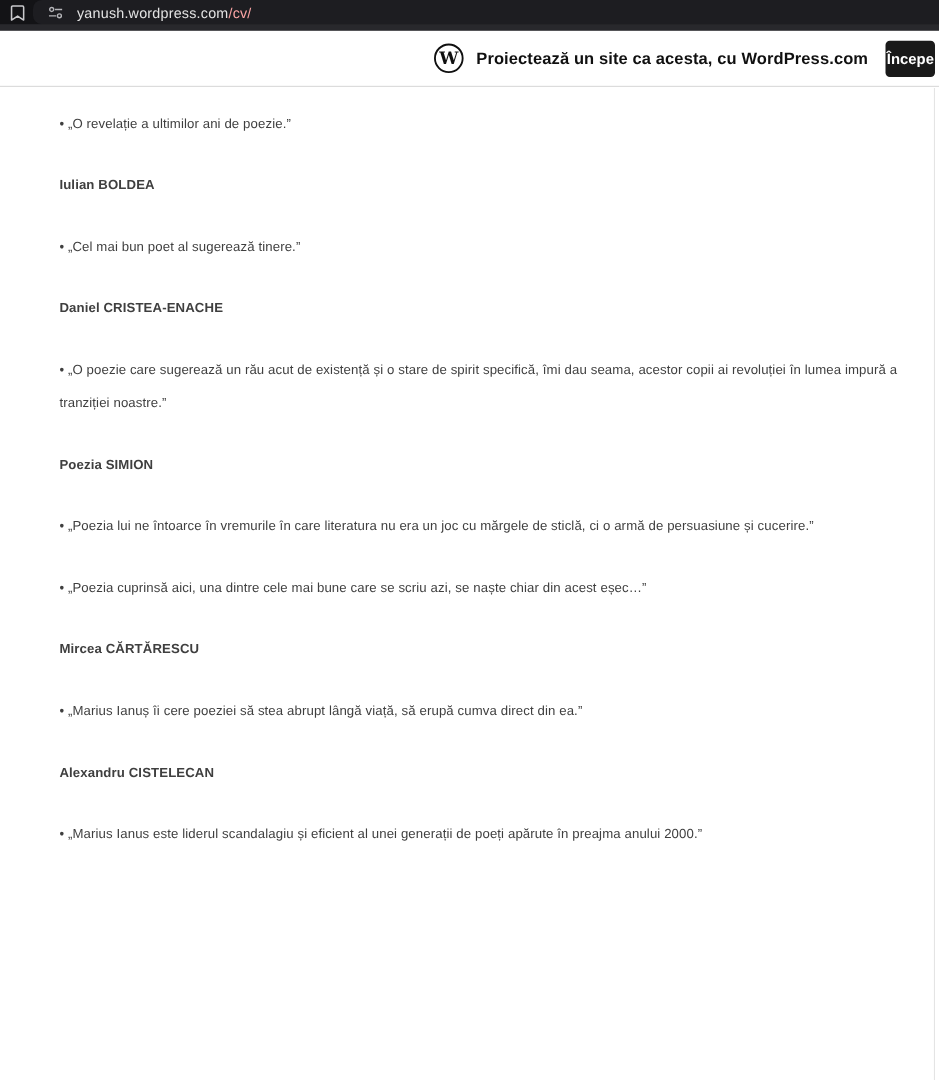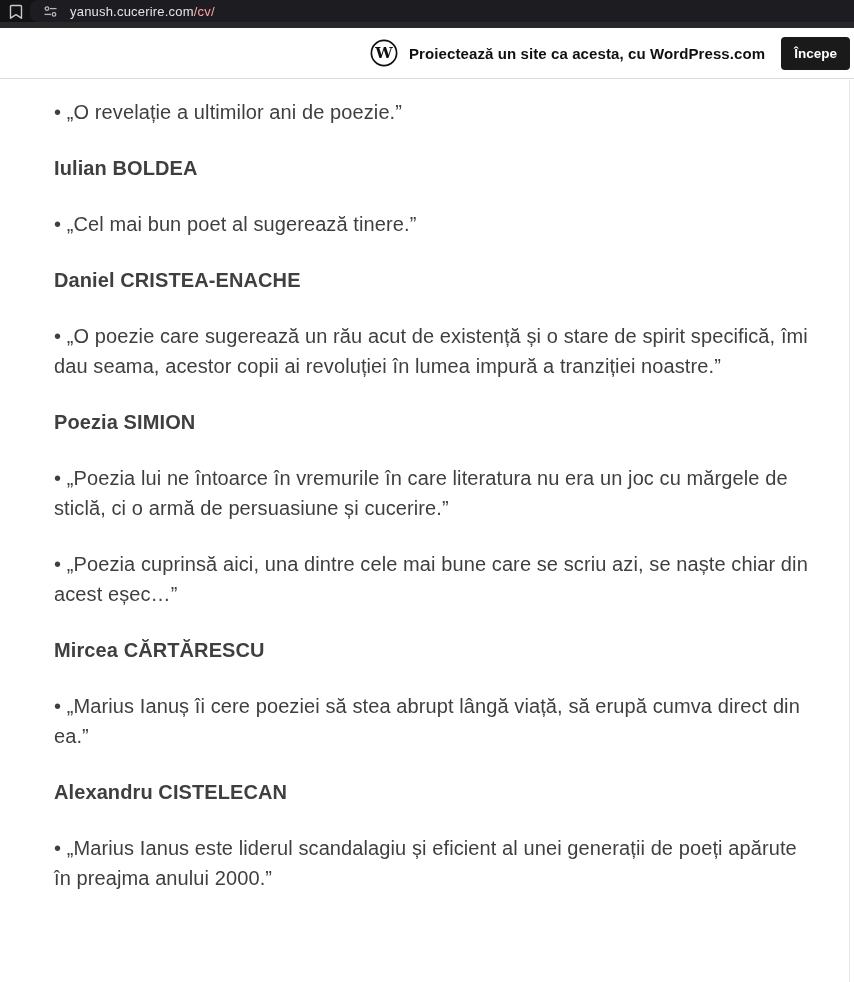--- a/index.html
+++ b/index.html
@@ -81,35 +81,35 @@
   }
   .wp-cta {
     margin-left: 16px;
     background: #1a1a1a;
     color: #ffffff;
     border: none;
     border-radius: 4px;
     font-family: "Liberation Sans", "DejaVu Sans", sans-serif;
     font-size: 13.5px;
     font-weight: 700;
-    padding: 9px 13px;
+    padding: 9px 1px;
     cursor: pointer;
   }
 
   
   .page-main {
     position: relative;
     box-sizing: border-box;
     width: 100%;
     padding: 18px 38px 0 54px;
     color: #3f3f3f;
   }
   .page-main p {
     margin: 0 0 26px 0;
-    font-size: 20px;
+    font-size: 12px;
     line-height: 30px;
     letter-spacing: 0.1px;
   }
   .page-main p.author {
     font-weight: 700;
   }
   .scroll-track-line {
     position: absolute;
     top: 80px;
     bottom: 0;
@@ -129,21 +129,21 @@
   </div>
   <div class="url-pill">
     <span class="tune-btn">
       <svg width="15" height="15" viewBox="0 0 15 15" fill="none">
         <circle cx="4" cy="4.6" r="1.8" stroke="#b4b4b8" stroke-width="1.3"></circle>
         <line x1="7" y1="4.6" x2="13.5" y2="4.6" stroke="#b4b4b8" stroke-width="1.3"></line>
         <line x1="1.5" y1="10.4" x2="8" y2="10.4" stroke="#b4b4b8" stroke-width="1.3"></line>
         <circle cx="11" cy="10.4" r="1.8" stroke="#b4b4b8" stroke-width="1.3"></circle>
       </svg>
     </span>
-    <span class="url-text"><span>yanush.cucerire.com</span><span class="path">/cv/</span></span>
+    <span class="url-text"><span>yanush.wordpress.com</span><span class="path">/cv/</span></span>
   </div>
   <div class="bottom-strip"></div>
 </div>
 
 <div class="wp-banner">
   <svg class="wp-logo" viewBox="0 0 28 28">
     <circle cx="14" cy="14" r="12.6" fill="none" stroke="#101010" stroke-width="1.7"></circle>
     <text x="14" y="19.2" text-anchor="middle" font-family="DejaVu Serif, serif" font-size="15.5" font-weight="bold" fill="#101010">W</text>
   </svg>
   <span class="wp-banner-text">Proiectează un site ca acesta, cu WordPress.com</span>

